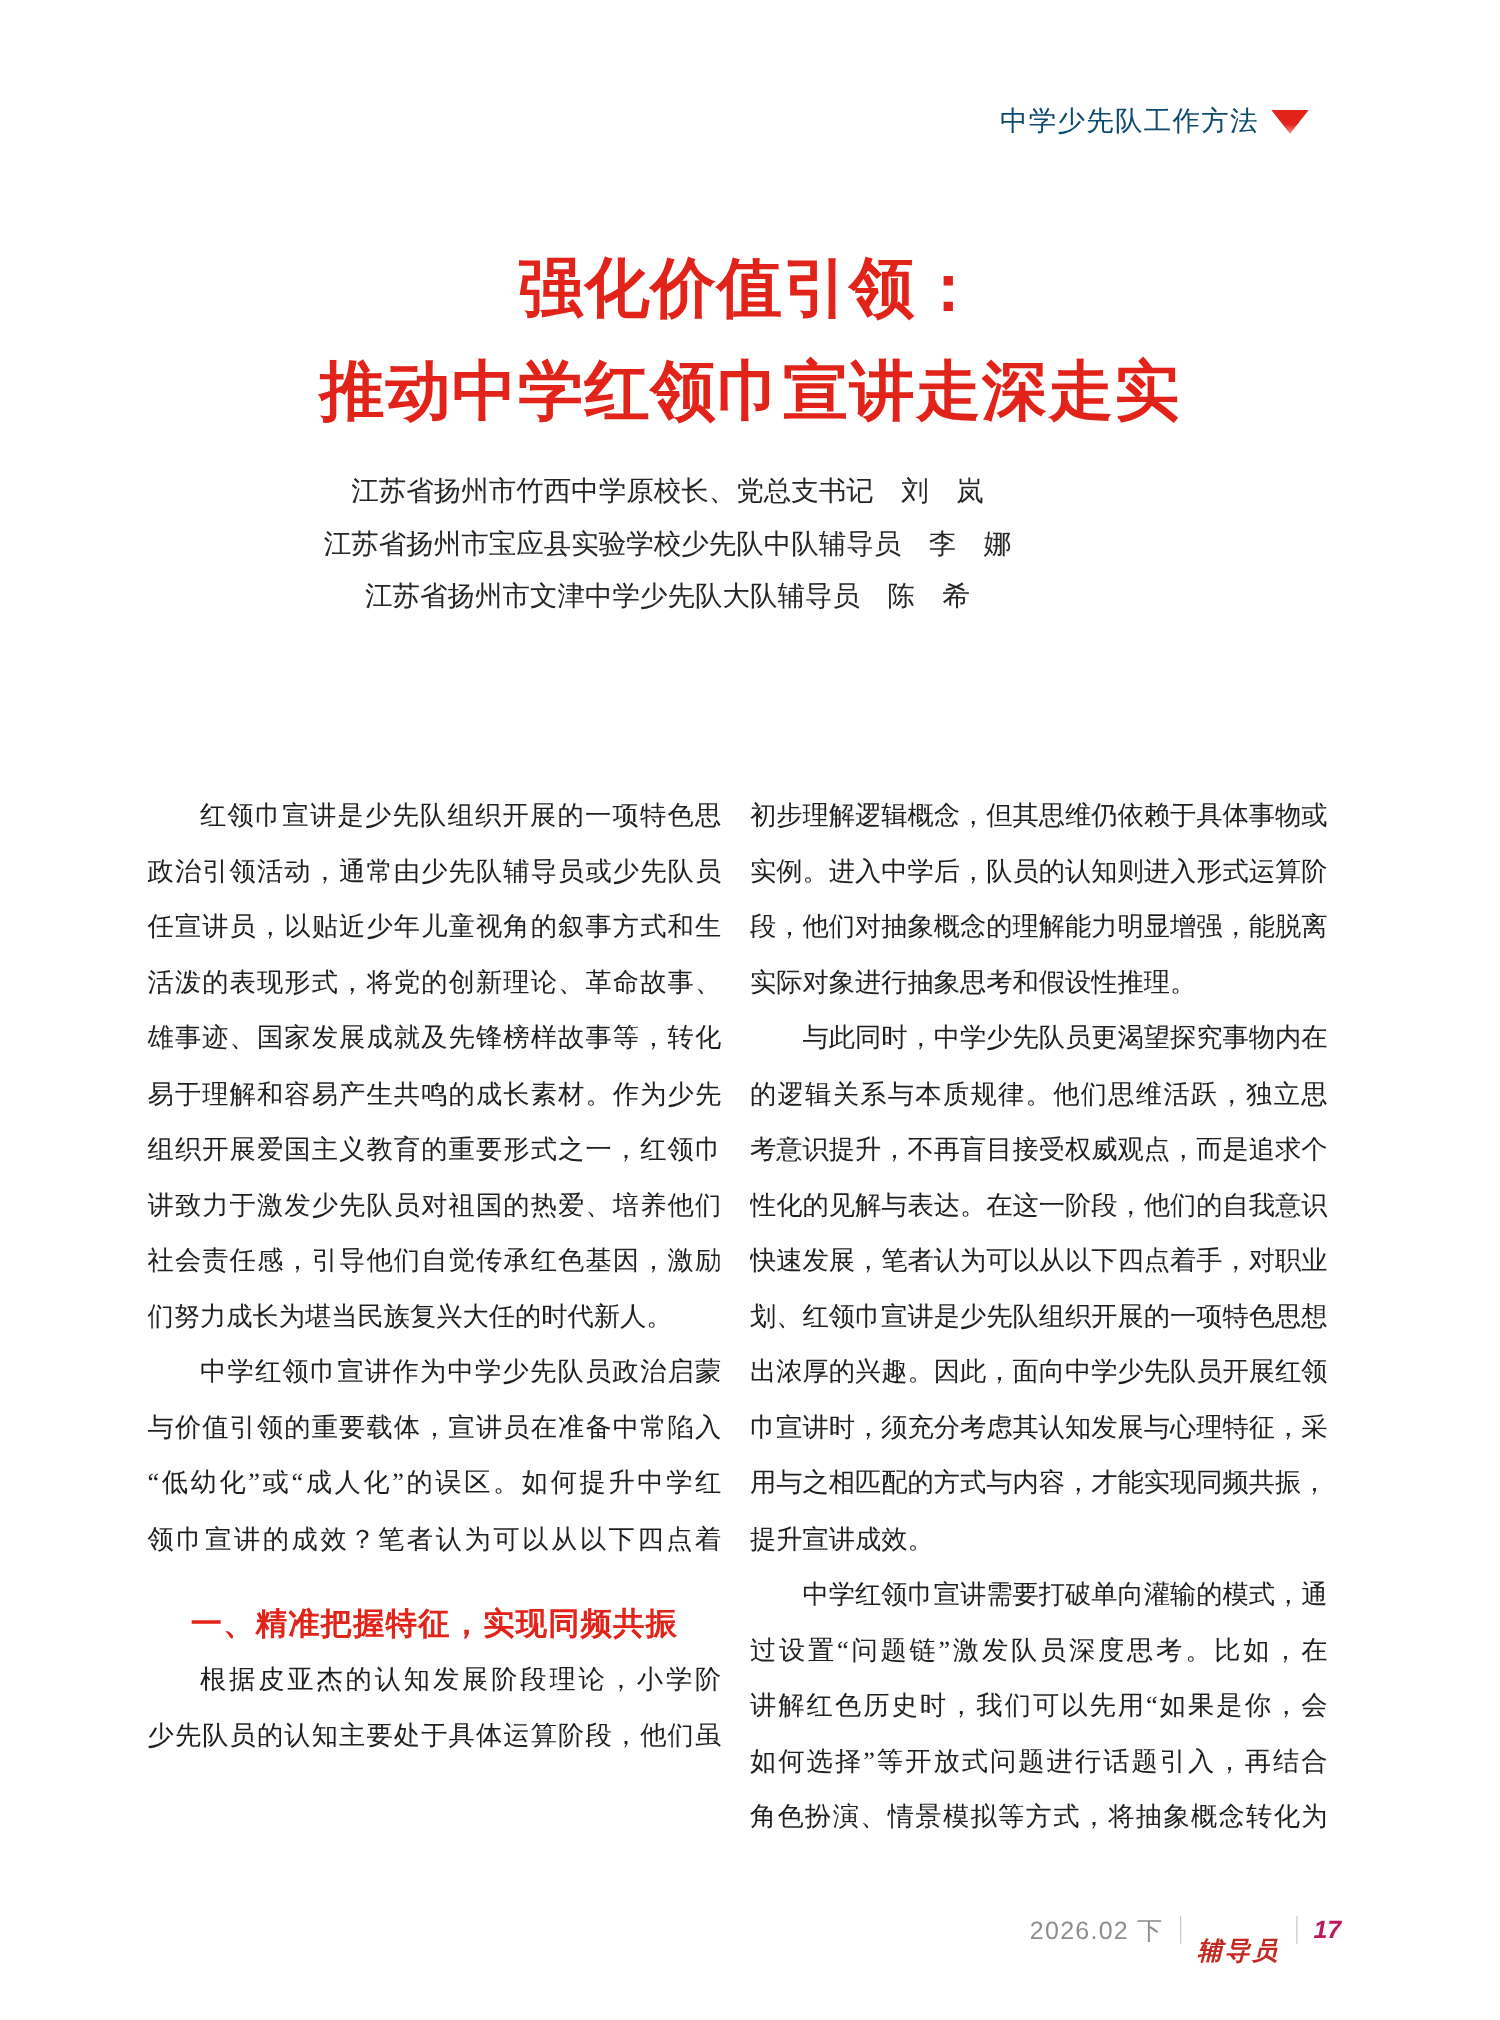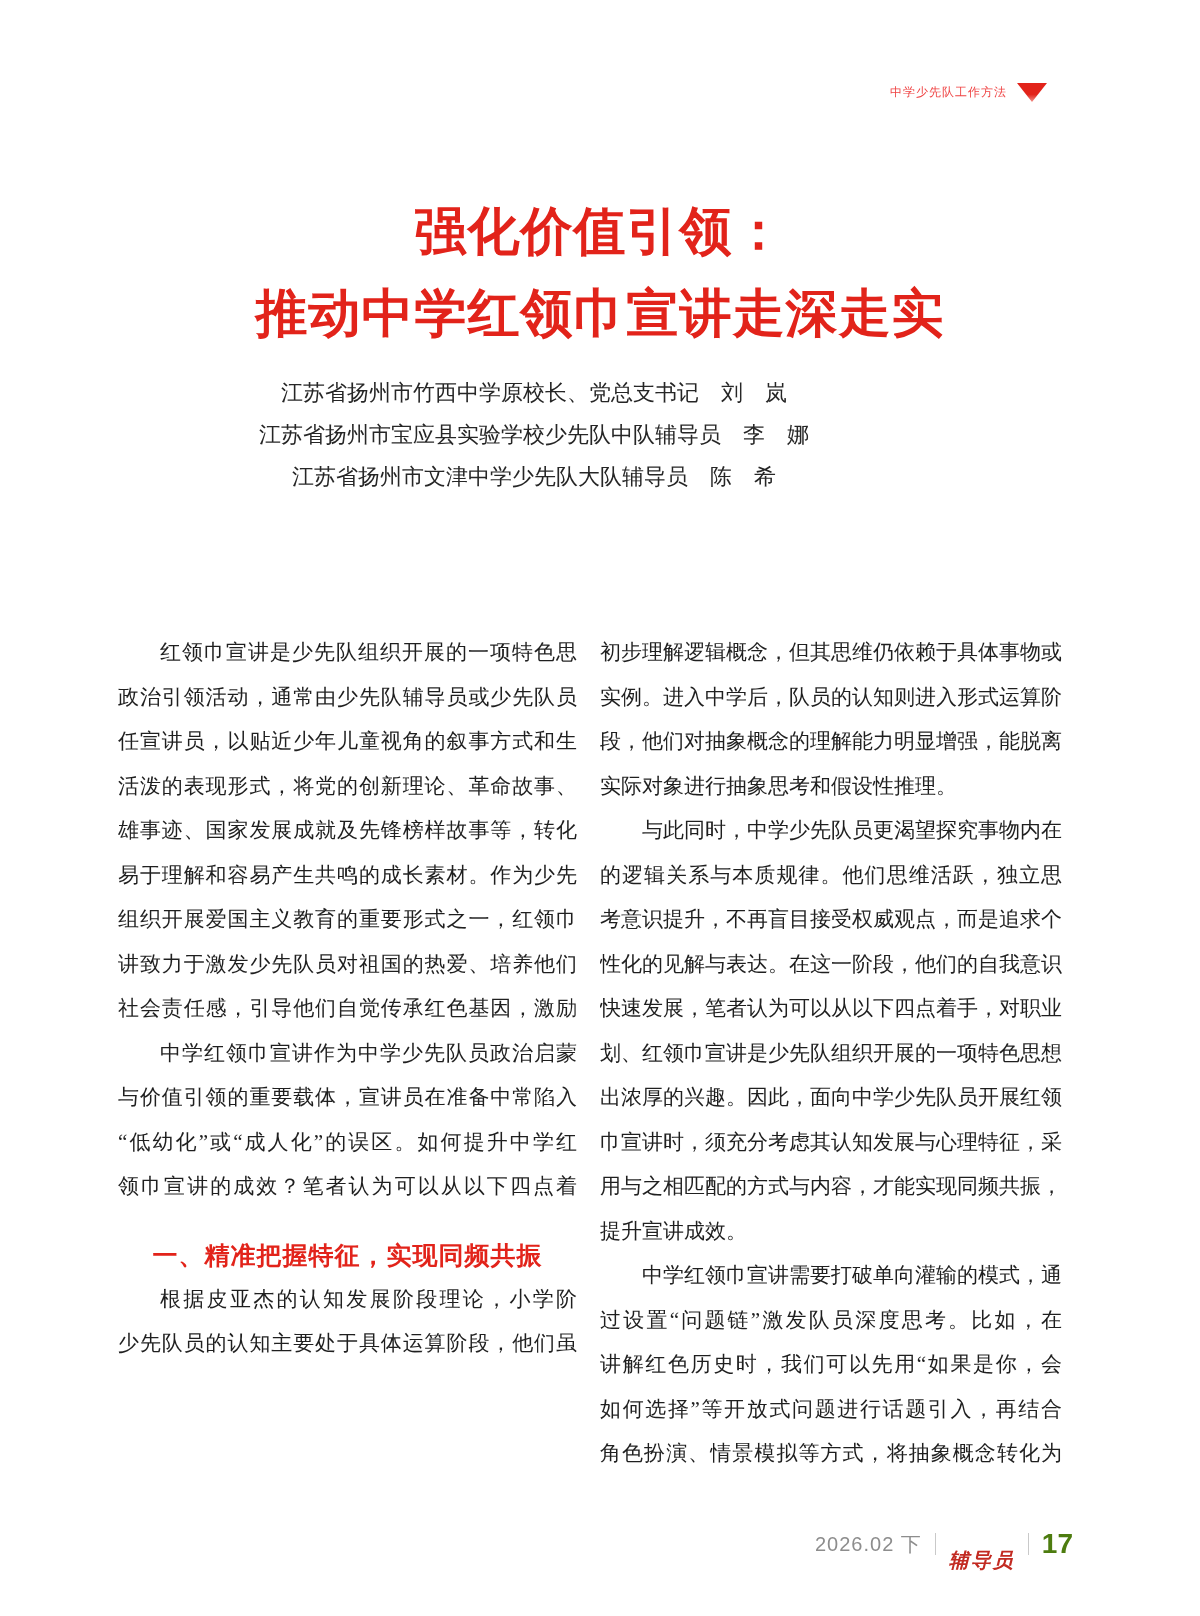--- a/index.html
+++ b/index.html
@@ -18,23 +18,23 @@
   .page-header {
     position: absolute;
     top: 82px;
     right: 153px;
     display: flex;
     align-items: center;
     gap: 10px;
   }
   .page-header .header-label {
     font-family: Liberation Sans, sans-serif;
-    font-size: 12px;
-    letter-spacing: 1px;
-    color: #ef4444;
+    font-size: 22px;
+    letter-spacing: 1px;
+    color: #0c4a6e;
   }
   .tri-icon { width: 30px; height: 21px; display: block; }
 
   .article-title {
     position: absolute;
     top: 190px;
     left: 0;
     width: 1200px;
     text-align: center;
     font-family: "Liberation Sans", "DejaVu Sans", sans-serif;
@@ -117,22 +117,23 @@
     font-weight: bold;
     font-style: italic;
     font-size: 20px;
     color: #c22a21;
     letter-spacing: 2px;
     margin-top: 32px;
   }
   .footer-page-number {
     font-family: "Liberation Sans", "DejaVu Sans", sans-serif;
     font-weight: bold;
-    font-size: 28px;
-    color: #4d7c0f;
+    font-size: 20px;
+    color: #be185d;
+    font-style: italic;
   }
 </style>
 </head>
 <body>
 
 <div class="page-header">
   <span class="header-label">中学少先队工作方法</span>
   <svg class="tri-icon" viewBox="0 0 30 21" xmlns="http://www.w3.org/2000/svg">
     <defs>
       <linearGradient id="triGrad" x1="0" y1="0" x2="0" y2="1">
@@ -161,20 +162,21 @@
       <div class="para">
         <div class="bline indent">红领巾宣讲是少先队组织开展的一项特色思想</div>
         <div class="bline">政治引领活动，通常由少先队辅导员或少先队员担</div>
         <div class="bline">任宣讲员，以贴近少年儿童视角的叙事方式和生动</div>
         <div class="bline">活泼的表现形式，将党的创新理论、革命故事、英</div>
         <div class="bline">雄事迹、国家发展成就及先锋榜样故事等，转化为</div>
         <div class="bline">易于理解和容易产生共鸣的成长素材。作为少先队</div>
         <div class="bline">组织开展爱国主义教育的重要形式之一，红领巾宣</div>
         <div class="bline">讲致力于激发少先队员对祖国的热爱、培养他们的</div>
         <div class="bline">社会责任感，引导他们自觉传承红色基因，激励他</div>
+        <div class="bline endline">们努力成长为堪当民族复兴大任的时代新人。</div>
       </div>
       <div class="para">
         <div class="bline indent">中学红领巾宣讲作为中学少先队员政治启蒙</div>
         <div class="bline">与价值引领的重要载体，宣讲员在准备中常陷入</div>
         <div class="bline">“低幼化”或“成人化”的误区。如何提升中学红</div>
         <div class="bline endline">领巾宣讲的成效？笔者认为可以从以下四点着手。</div>
       </div>
       <div class="col-heading">一、精准把握特征，实现同频共振</div>
       <div class="para">
         <div class="bline indent">根据皮亚杰的认知发展阶段理论，小学阶段，</div>

